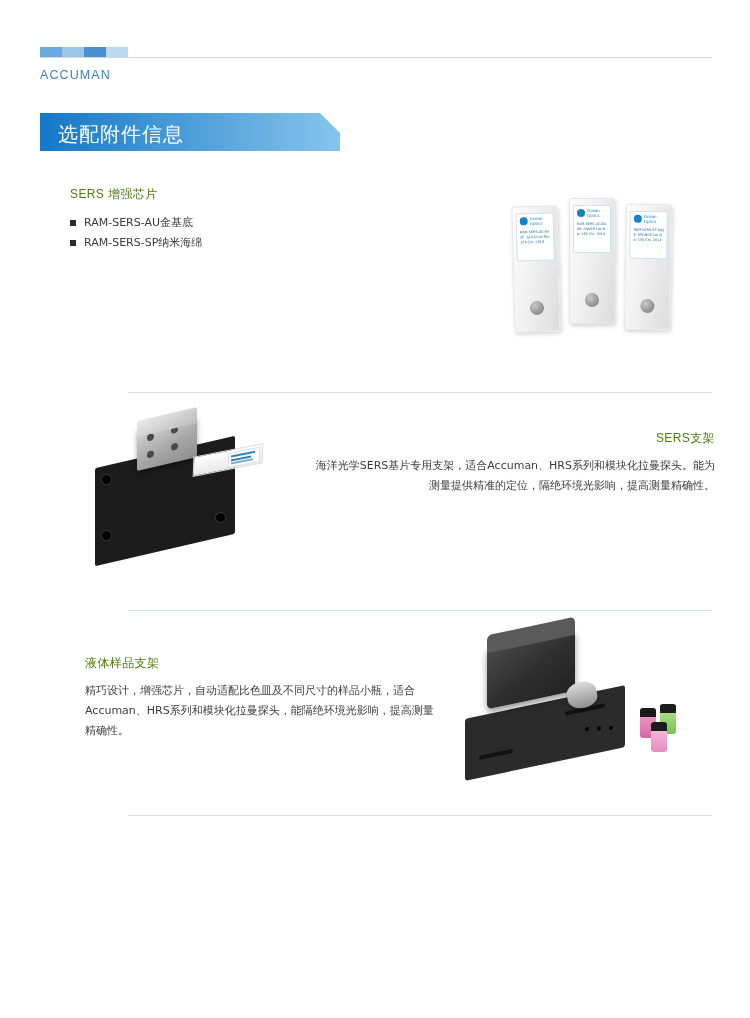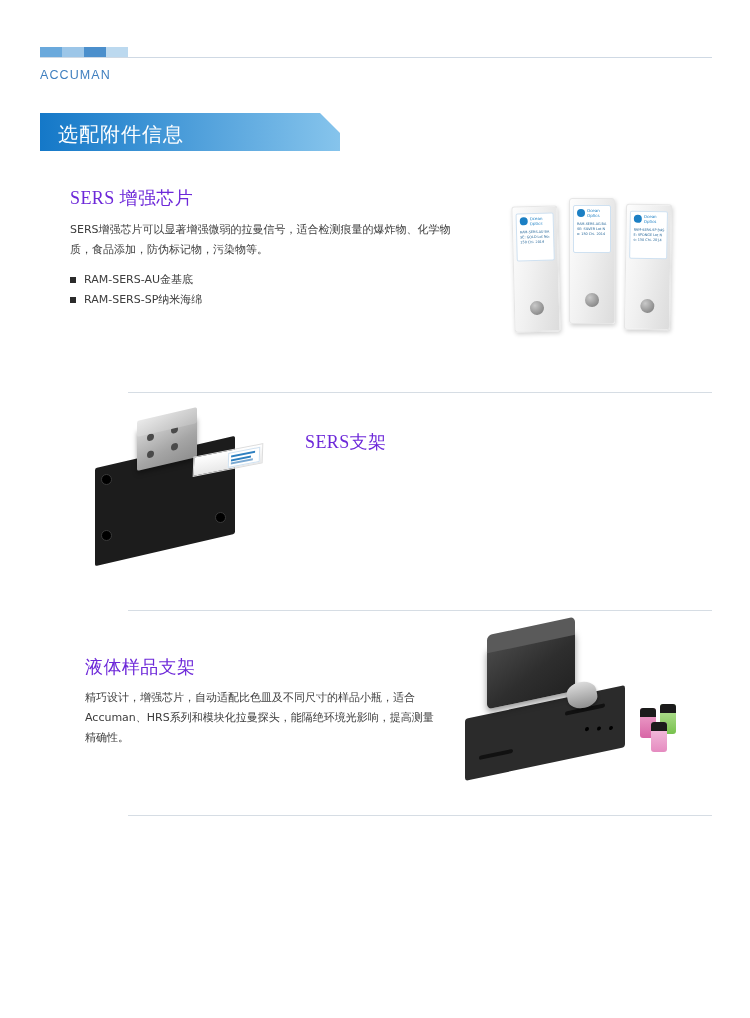--- a/index.html
+++ b/index.html
@@ -71,23 +71,23 @@
     left: 18px;
     top: 8px;
     font-size: 20px;
     color: #ffffff;
     letter-spacing: 1px;
     font-family: Liberation Sans, sans-serif;
   }
 
   
   .block-title {
-    font-size: 18px;
-    color: #6d28d9;
-    font-family: Liberation Serif, serif;
+    font-size: 12px;
+    color: #4d7c0f;
+    font-family: Liberation Sans, sans-serif;
     letter-spacing: 0.4px;
   }
   .block-body {
     font-size: 11px;
     line-height: 20px;
     color: #3c3c3c;
     font-family: "DejaVu Sans", sans-serif;
   }
   .bullet-list {
     list-style: none;
@@ -197,20 +197,21 @@
     height: 1px;
     background: #d6dde4;
   }
 
   
   .sec2-text {
     position: absolute;
     left: 305px;
     top: 430px;
     width: 410px;
+    text-align: right;
   }
   .sec2-art {
     position: absolute;
     left: 85px;
     top: 408px;
     width: 200px;
     height: 150px;
   }
   .base-plate {
     position: absolute;
@@ -406,21 +407,20 @@
         <stop offset="100%" stop-color="#86c4ec"></stop>
       </linearGradient>
     </defs>
     <path d="M0,0 H280 L300,20 V38 H0 Z" fill="url(#bg1)"></path>
   </svg>
   <div class="banner-title">选配附件信息</div>
 </div>
 
 <div class="sec1">
   <div class="block-title">SERS 增强芯片</div>
-  <div class="block-body" style="margin-top:10px;width:400px;">SERS增强芯片可以显著增强微弱的拉曼信号，适合检测痕量的爆炸物、化学物质，食品添加，防伪标记物，污染物等。</div>
   <ul class="bullet-list">
     <li>RAM-SERS-AU金基底</li>
     <li>RAM-SERS-SP纳米海绵</li>
   </ul>
 </div>
 
 <div class="sec1-art">
   <div class="chip chip-1">
     <div class="label-area">
       <div class="logo-dot"></div>
@@ -472,20 +472,21 @@
     <div class="strip-label">
       <i></i>
         <i></i>
         <i></i>
     </div>
   </div>
 </div>
 
 <div class="sec2-text">
   <div class="block-title">SERS支架</div>
+  <div class="block-body" style="margin-top:9px;">海洋光学SERS基片专用支架，适合Accuman、HRS系列和模块化拉曼探头。能为测量提供精准的定位，隔绝环境光影响，提高测量精确性。</div>
 </div>
 
 <div class="divider" style="top:610px;"></div>
 
 <div class="sec3-text">
   <div class="block-title">液体样品支架</div>
   <div class="block-body" style="margin-top:9px;width:355px;">精巧设计，增强芯片，自动适配比色皿及不同尺寸的样品小瓶，适合Accuman、HRS系列和模块化拉曼探头，能隔绝环境光影响，提高测量精确性。</div>
 </div>
 
 <div class="sec3-art">

